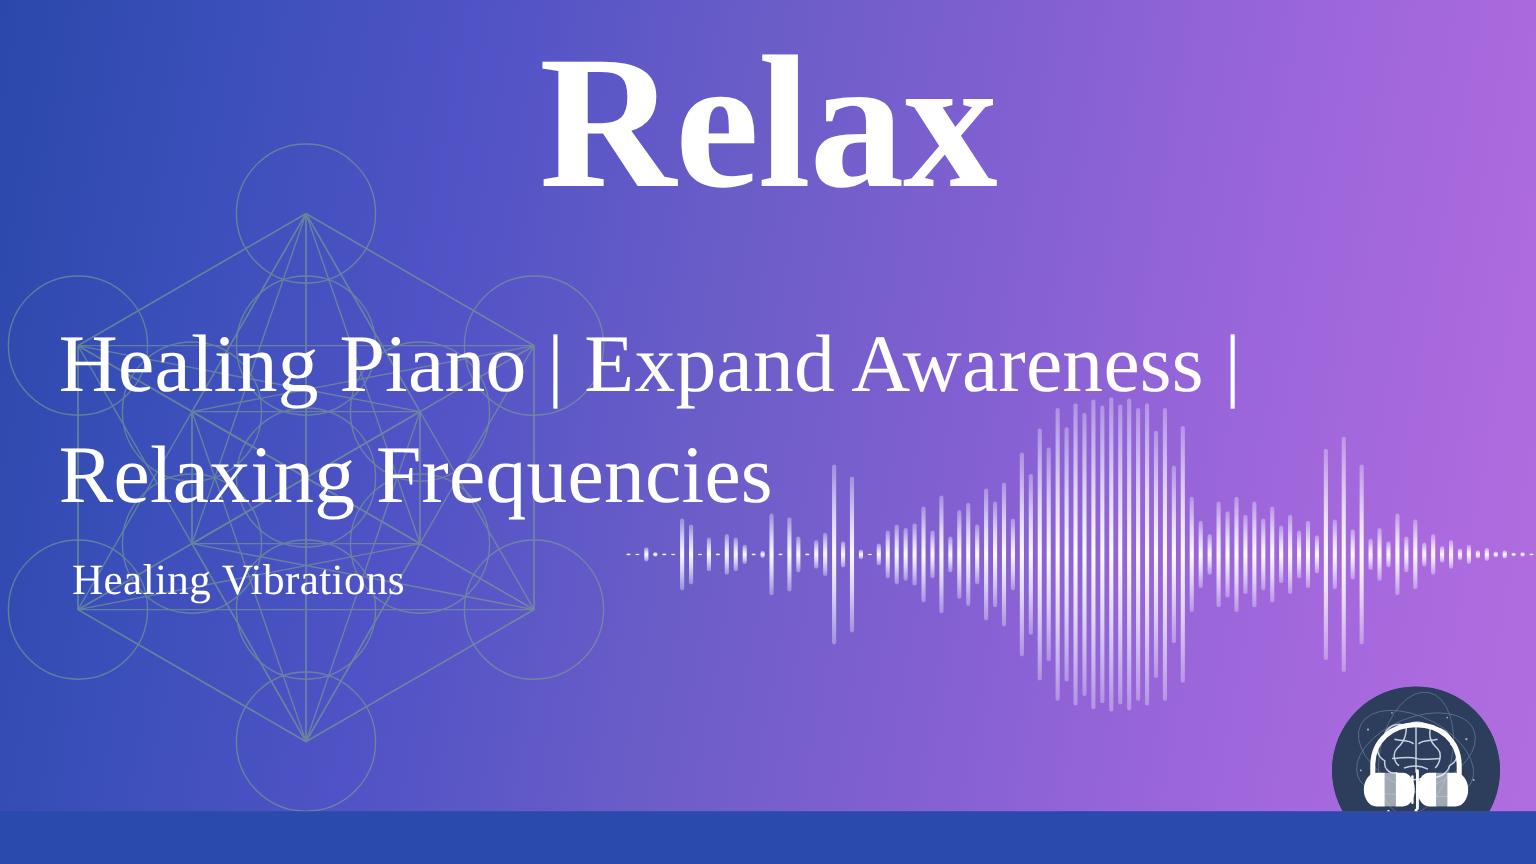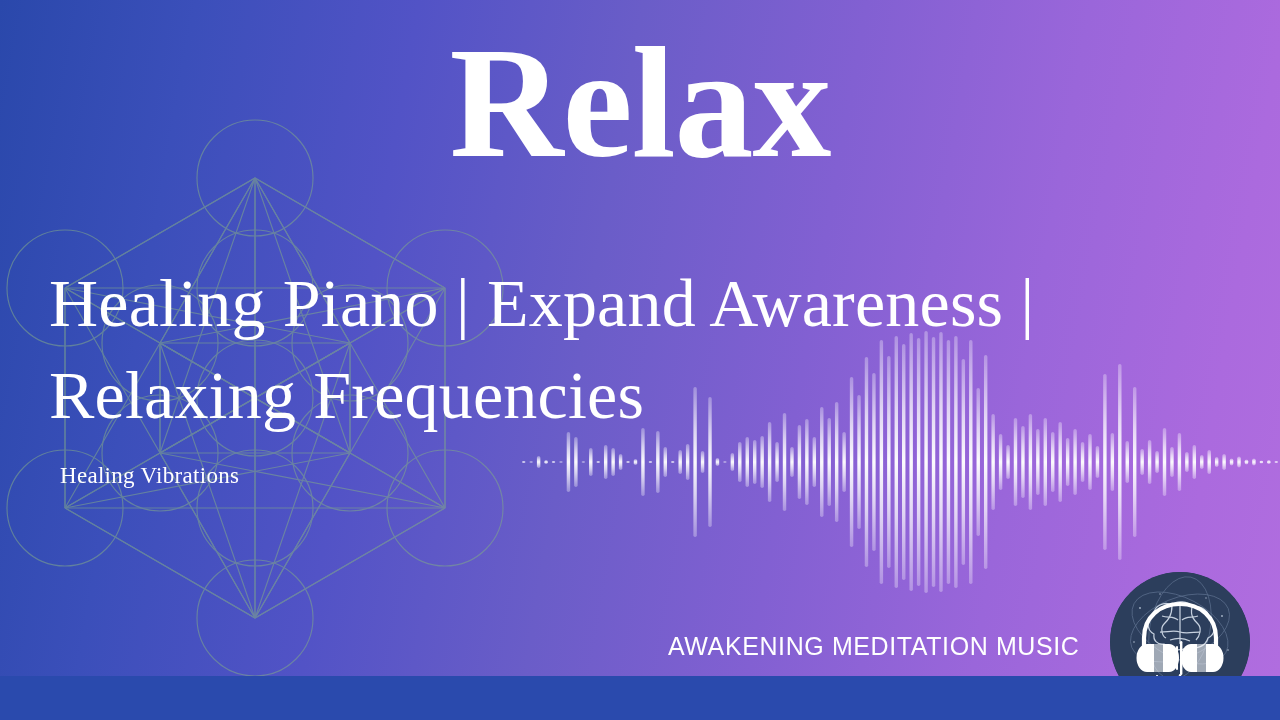--- a/index.html
+++ b/index.html
@@ -82,21 +82,21 @@
     letter-spacing:.2px;
   }
 
   #tagline {
     position:absolute;
     left:60px;
     top:462px;
     z-index:5;
     font-family:"Liberation Serif", serif;
     font-weight:400;
-    font-size:23px;
+    font-size:36px;
     line-height:1.2;
     color:#ffffff;
     letter-spacing:.3px;
   }
 
   #channel-name {
     position:absolute;
     left:668px;
     top:632px;
     z-index:5;
@@ -293,21 +293,20 @@
   <div id="title-block">
     <div id="main-title">Relax</div>
   </div>
 
   <div id="subtitle-block">
     <div id="subtitle">Healing Piano | Expand Awareness | Relaxing Frequencies</div>
   </div>
 
   <div id="tagline">Healing Vibrations</div>
 
-  <div id="channel-name">AWAKENING MEDITATION MUSIC</div>
 
   <div id="brand-logo">
     <svg viewBox="0 0 140 140" xmlns="http://www.w3.org/2000/svg">
       <circle cx="70" cy="70" r="70" fill="#2c3e5c"></circle>
 
       <g stroke="#6c7f9e" stroke-width="0.7" fill="none" opacity="0.75">
         <ellipse cx="70" cy="56" rx="52" ry="30" transform="rotate(-22 70 56)"></ellipse>
         <ellipse cx="70" cy="56" rx="52" ry="30" transform="rotate(28 70 56)"></ellipse>
         <ellipse cx="70" cy="56" rx="30" ry="52" transform="rotate(12 70 56)"></ellipse>
       </g>

